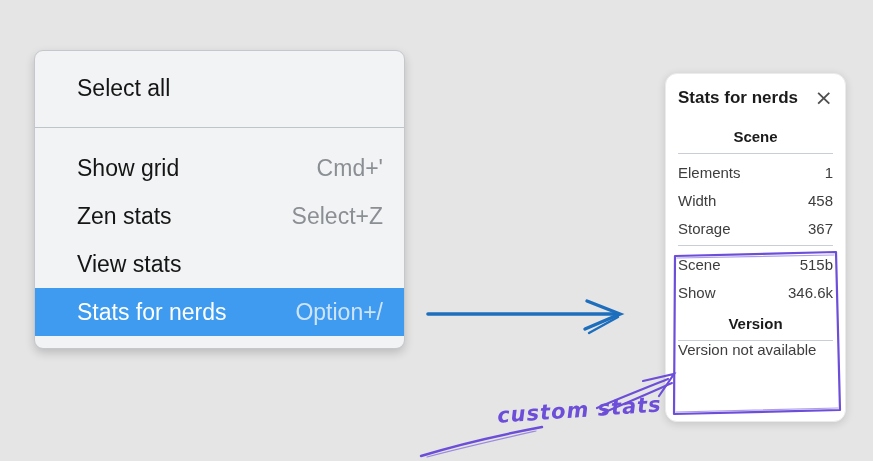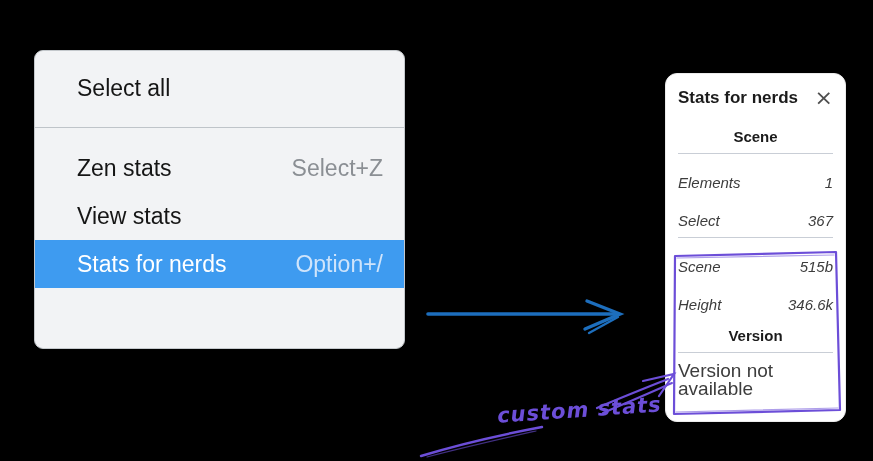--- a/index.html
+++ b/index.html
@@ -5,21 +5,21 @@
   html, body {
     margin: 0;
     padding: 0;
     background: #ffffff;
     font-family: "Liberation Sans", sans-serif;
   }
   #stage {
     position: relative;
     width: 873px;
     height: 461px;
-    background: #000000;
+    background: #e5e5e5;
     overflow: hidden;
   }
 
   
   .context-menu {
     position: absolute;
     left: 34px;
     top: 50px;
     width: 371px;
     height: 299px;
@@ -108,29 +108,27 @@
   .panel-hr {
     height: 1px;
     background: #c9ced6;
     margin: 7px 12px 0 12px;
   }
   .stat-row {
     display: flex;
     align-items: flex-end;
     justify-content: space-between;
     padding: 0 12px;
-    margin-top: 20px;
+    margin-top: 10px;
     font-size: 15px;
     line-height: 18px;
-    font-style: italic;
   }
   .panel-note {
     padding: 0 12px;
-    margin-top: 9px;
-    font-size: 19px;
+    font-size: 15px;
     line-height: 18px;
   }
 
   
   #annotation-layer {
     position: absolute;
     left: 0;
     top: 0;
     width: 873px;
     height: 461px;
@@ -154,20 +152,24 @@
 <body>
 
 <div id="stage">
 
   <div class="context-menu">
     <div class="menu-row">
       <span>Select all</span>
     </div>
     <div class="menu-divider"></div>
     <div class="menu-row">
+      <span>Show grid</span>
+      <span class="shortcut">Cmd+'</span>
+    </div>
+    <div class="menu-row">
       <span>Zen stats</span>
       <span class="shortcut">Select+Z</span>
     </div>
     <div class="menu-row">
       <span>View stats</span>
     </div>
     <div class="menu-row selected">
       <span>Stats for nerds</span>
       <span class="shortcut">Option+/</span>
     </div>
@@ -181,31 +183,35 @@
       </button>
     </div>
 
     <div class="section-heading">Scene</div>
     <div class="panel-hr"></div>
     <div class="stat-row">
       <span>Elements</span>
       <span>1</span>
     </div>
     <div class="stat-row">
-      <span>Select</span>
+      <span>Width</span>
+      <span>458</span>
+    </div>
+    <div class="stat-row">
+      <span>Storage</span>
       <span>367</span>
     </div>
 
     <div class="panel-hr"></div>
     <div class="stat-row">
       <span>Scene</span>
       <span>515b</span>
     </div>
     <div class="stat-row">
-      <span>Height</span>
+      <span>Show</span>
       <span>346.6k</span>
     </div>
 
     <div class="section-heading tight">Version</div>
     <div class="panel-hr"></div>
     <div class="panel-note">Version not available</div>
   </div>
 
   <svg id="annotation-layer" viewBox="0 0 873 461" xmlns="http://www.w3.org/2000/svg">
 

